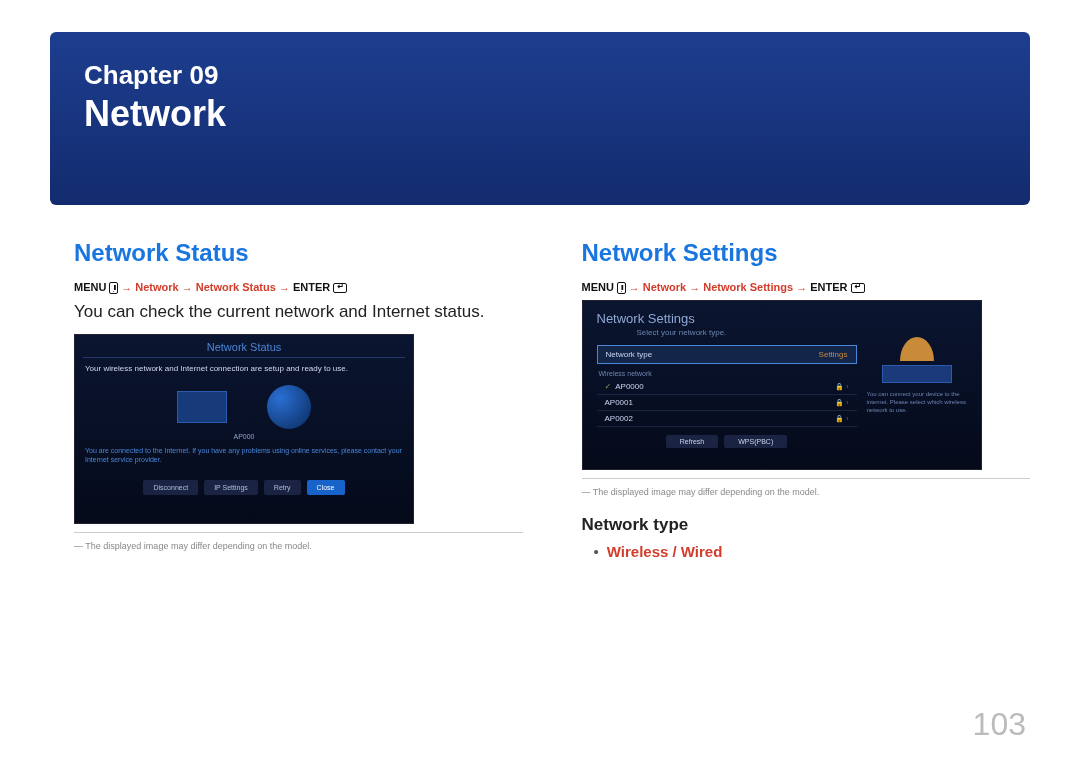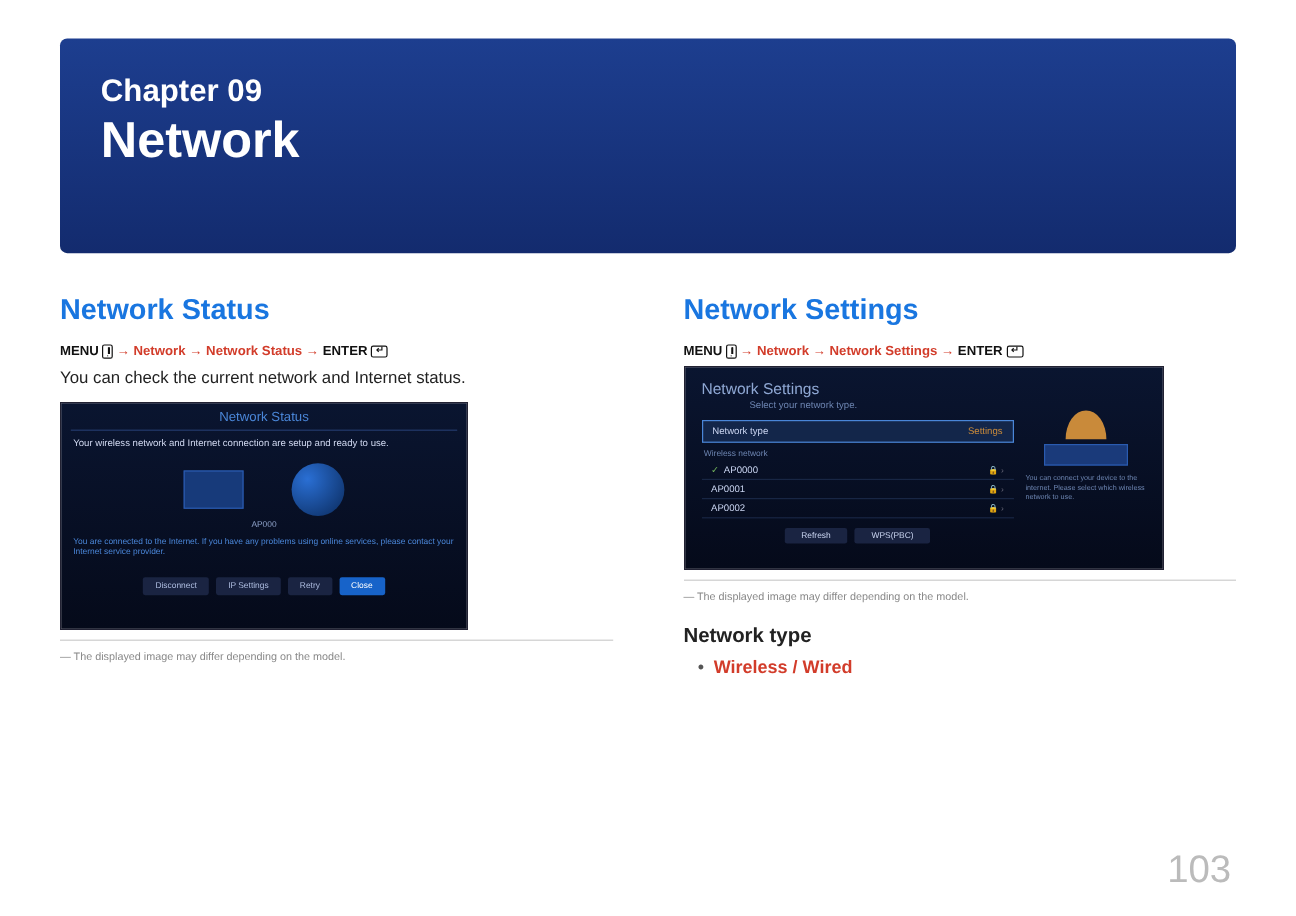--- a/index.html
+++ b/index.html
@@ -23,27 +23,28 @@
     padding: 28px 34px 70px 34px;
     margin-bottom: 34px;
   }
   .chapter-banner .chapter-label {
     color: #fff;
     font-size: 26px;
     font-weight: 600;
   }
   .chapter-banner .chapter-title {
     color: #fff;
-    font-size: 42px;
+    font-size: 36px;
     font-weight: 700;
     margin-top: 2px;
   }
   .columns {
     display: flex;
     gap: 59px;
+    margin-left: 24px;
   }
   .col { flex: 1; }
   .section-heading {
     color: #1976e0;
     font-size: 24px;
     font-weight: 700;
     margin-bottom: 14px;
   }
   .menu-path {
     font-size: 11px;
@@ -73,21 +74,21 @@
     position: relative;
   }
   .enter-icon::after {
     content: "↵";
     position: absolute;
     font-size: 8px;
     top: -2px;
     left: 3px;
   }
   .body-text {
-    font-size: 14px;
+    font-size: 17px;
     color: #222;
     line-height: 1.4;
     margin-bottom: 10px;
   }
   .body-text b { font-weight: 700; }
   .screenshot {
     border: 1px solid #223;
     background: linear-gradient(180deg, #0a1530 0%, #050a1a 100%);
     color: #c9d4f0;
     font-size: 8px;

